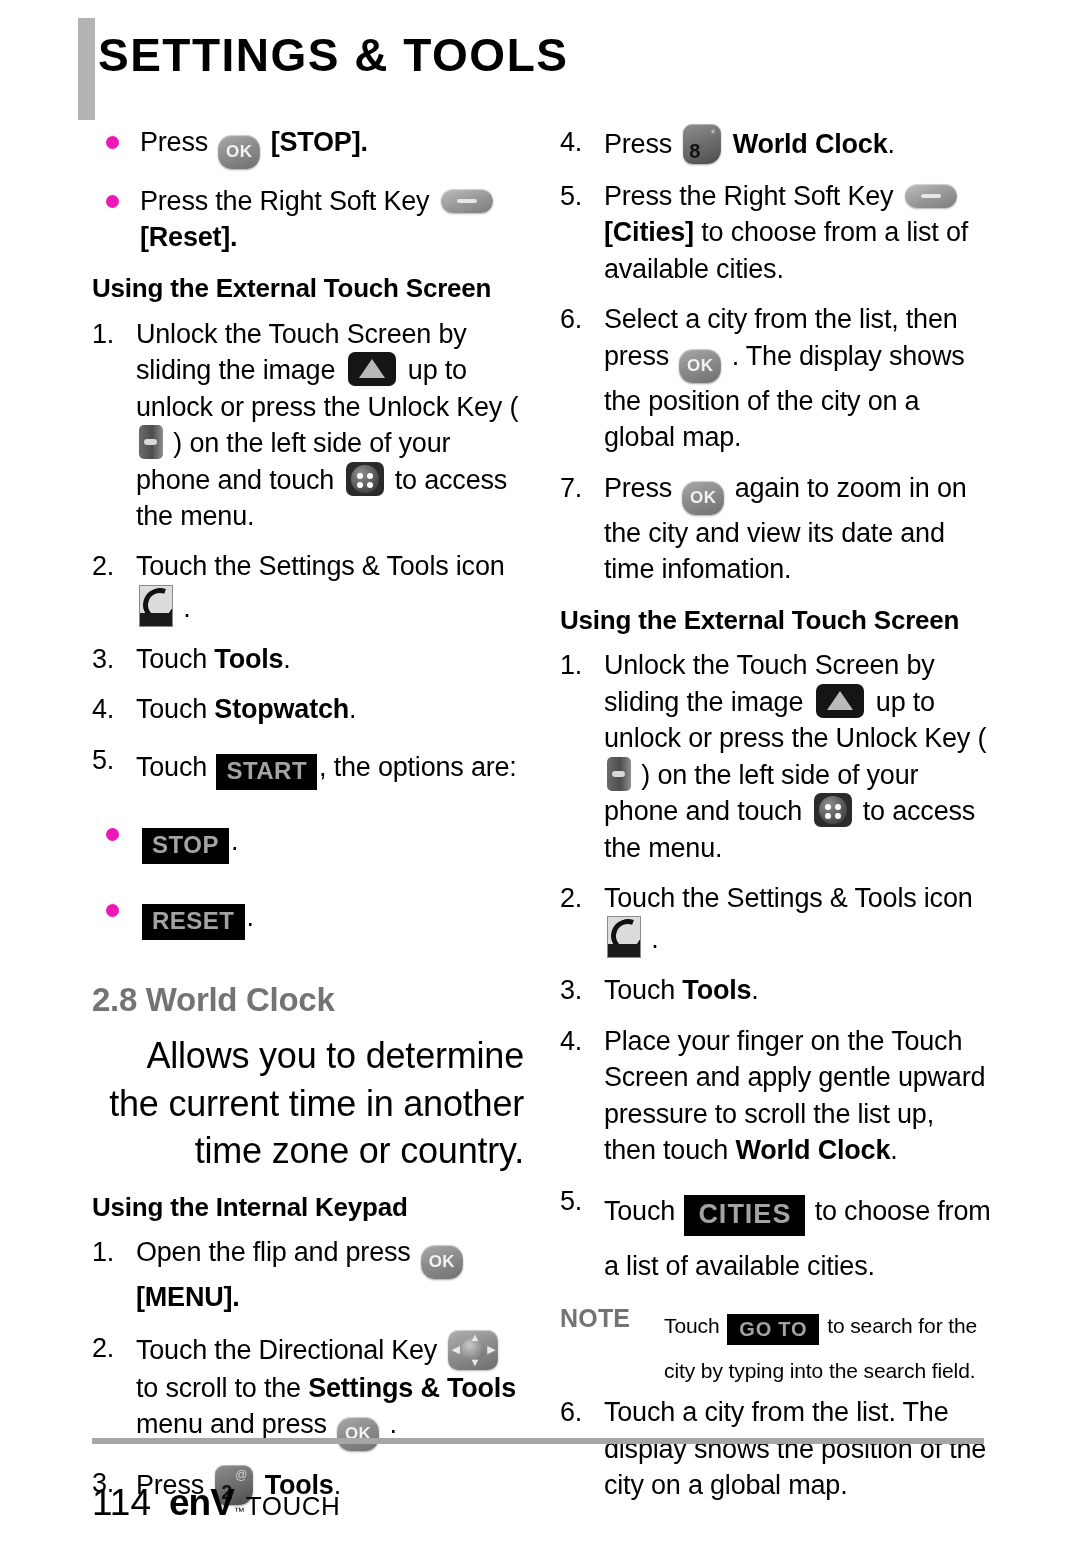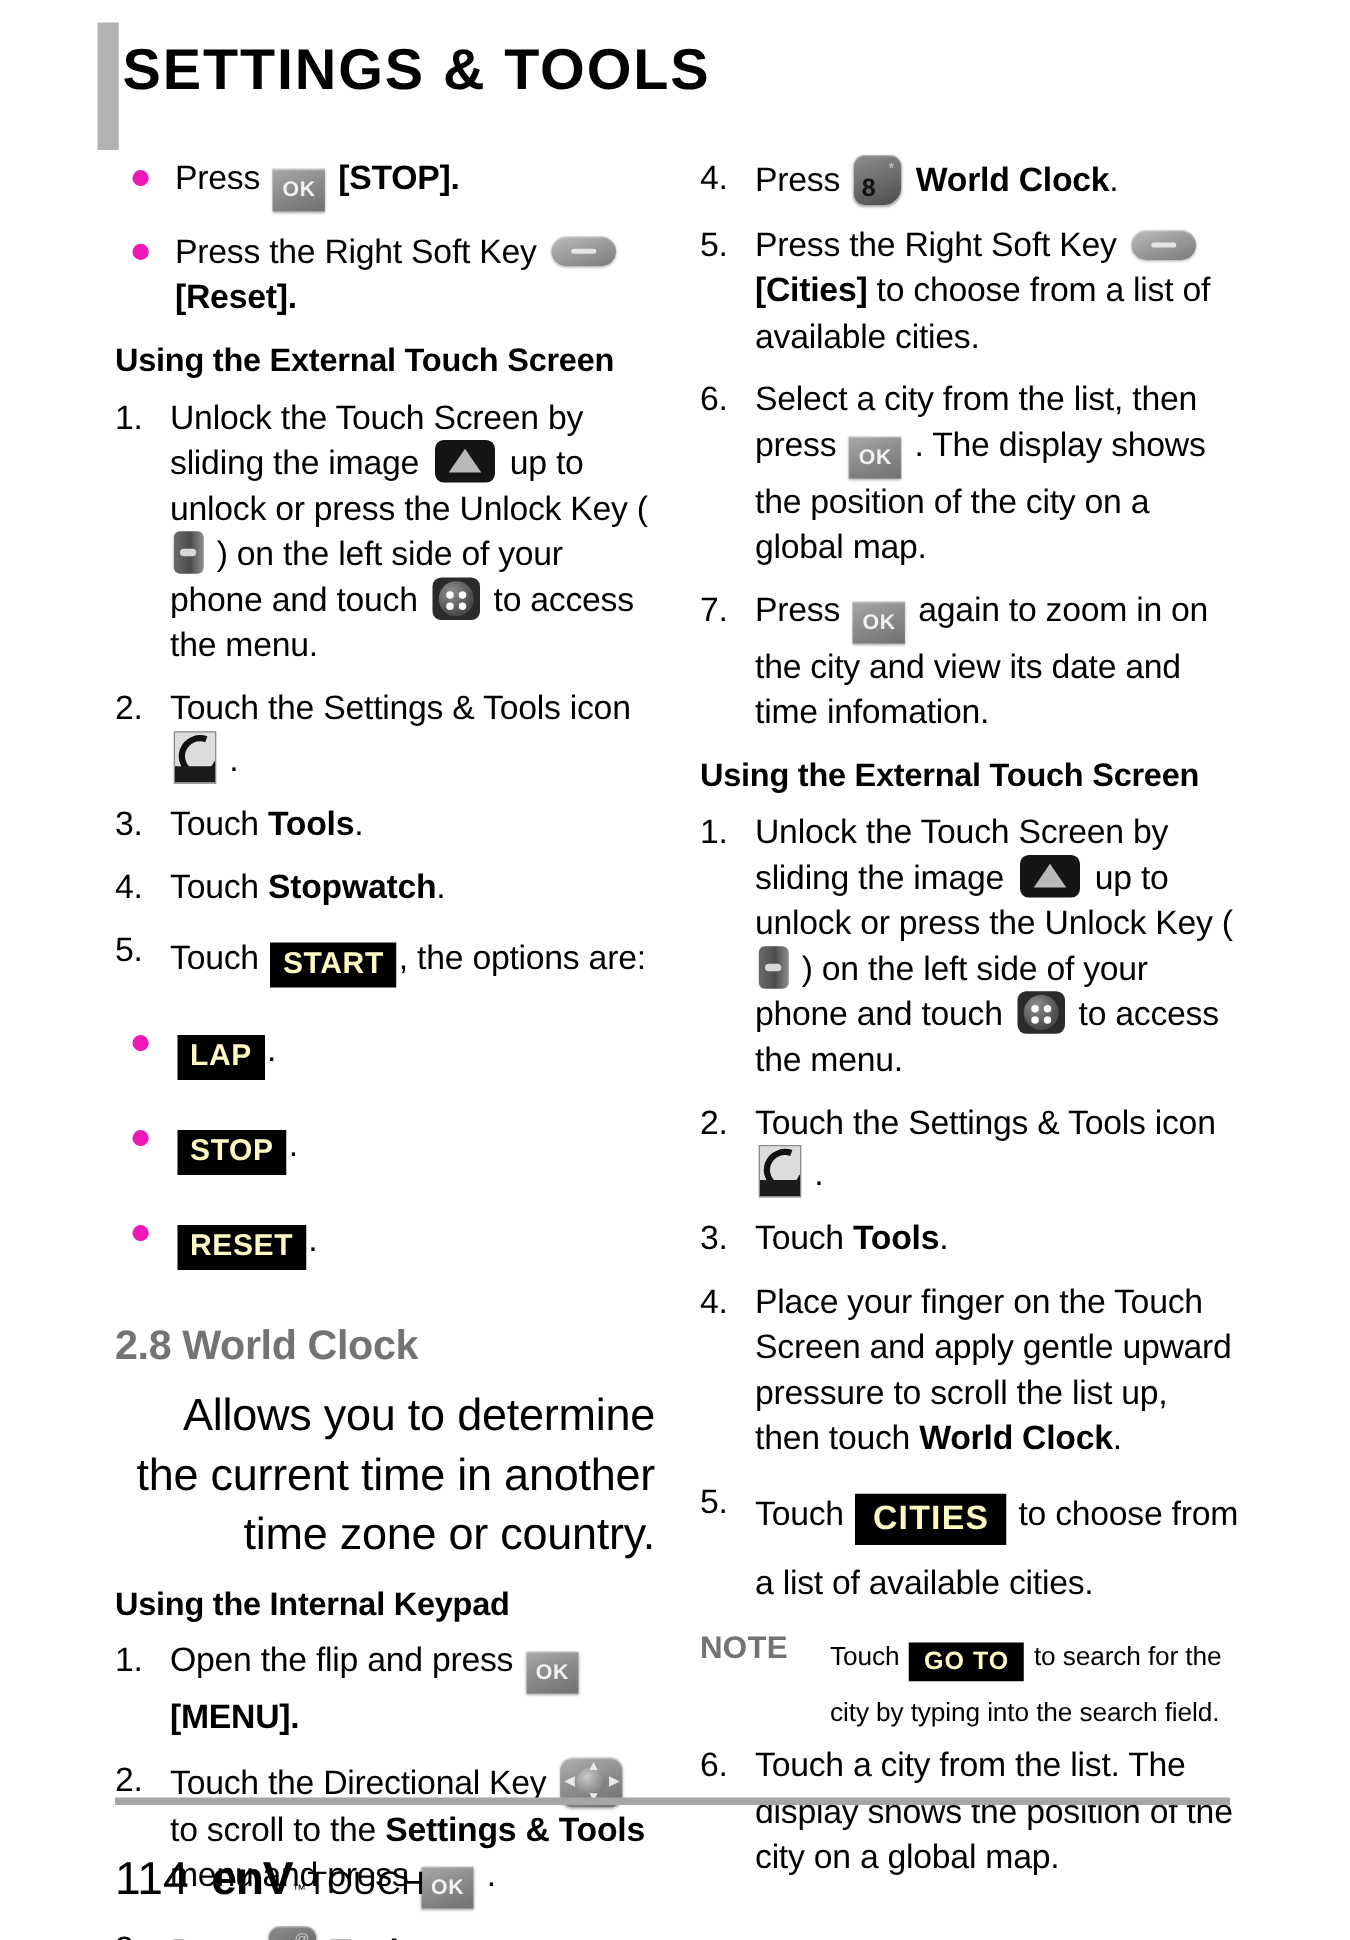--- a/index.html
+++ b/index.html
@@ -69,21 +69,21 @@
   }
   .note .note-label{
     position:absolute;left:0;top:0;color:#737373;
     font-weight:bold;font-size:25px;letter-spacing:0.2px;
   }
 
   
   .ico{display:inline-block;vertical-align:-6px;}
 
   .key-ok{
-    width:42px;height:34px;border-radius:0;
+    width:42px;height:34px;border-radius:14px;
     background:linear-gradient(160deg,#a9a9a9 0%,#8d8d8d 45%,#707070 100%);
     box-shadow:inset 0 1px 1px rgba(255,255,255,.55),0 1px 2px rgba(0,0,0,.35);
     color:#f2f2f2;font-size:17px;font-weight:bold;
     text-align:center;line-height:34px;letter-spacing:0.5px;
     margin:0 3px;
   }
 
   .key-soft{
     width:52px;height:24px;border-radius:12px;
     background:linear-gradient(160deg,#bdbdbd 0%,#9a9a9a 50%,#7c7c7c 100%);
@@ -174,21 +174,21 @@
     position:absolute;left:6px;bottom:3px;color:#111;
     font-size:20px;font-weight:bold;line-height:1;
   }
   .key-num .sup{
     position:absolute;right:6px;top:4px;color:#cfcfcf;
     font-size:12px;line-height:1;
   }
 
   
   .btn-blk{
-    display:inline-block;background:#000;color:#fef9c3;
+    display:inline-block;background:#000;color:#a3a3a3;
     font-weight:bold;font-size:24px;line-height:1;
     padding:5px 10px 7px 10px;margin:12px 2px;vertical-align:-3px;
     letter-spacing:0.5px;
   }
   .btn-blk.sm{font-size:20px;padding:5px 12px 6px 12px;letter-spacing:0.8px;}
   .btn-blk.lg{font-size:27px;padding:6px 14px 8px 14px;letter-spacing:1px;}
 
   .blk-line{margin:0 0 16px 0;}
 
   
@@ -266,24 +266,20 @@
       <span class="num">4.</span>
       <span>Touch </span><span class="b">Stopwatch</span><span>.</span>
     </div>
 
     <div class="item">
       <span class="num">5.</span>
       <span>Touch</span>
       <span class="btn-blk">START</span><span>, the options are:</span>
     </div>
 
-    <div class="bitem blk-line">
-      <span class="bullet"></span>
-      <span class="btn-blk">LAP</span><span>.</span>
-    </div>
     <div class="bitem blk-line">
       <span class="bullet"></span>
       <span class="btn-blk">STOP</span><span>.</span>
     </div>
     <div class="bitem blk-line">
       <span class="bullet"></span>
       <span class="btn-blk">RESET</span><span>.</span>
     </div>
 
     <div class="chapter-head">2.8 World Clock</div>

